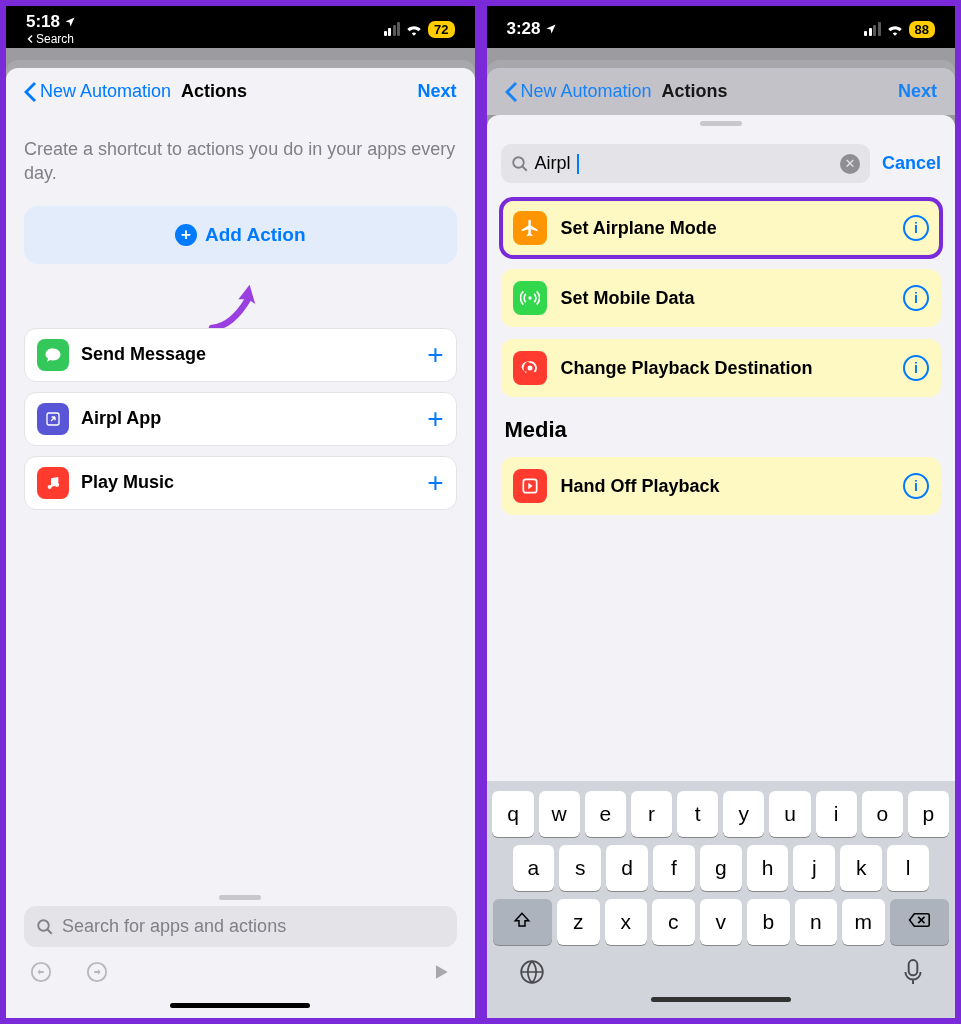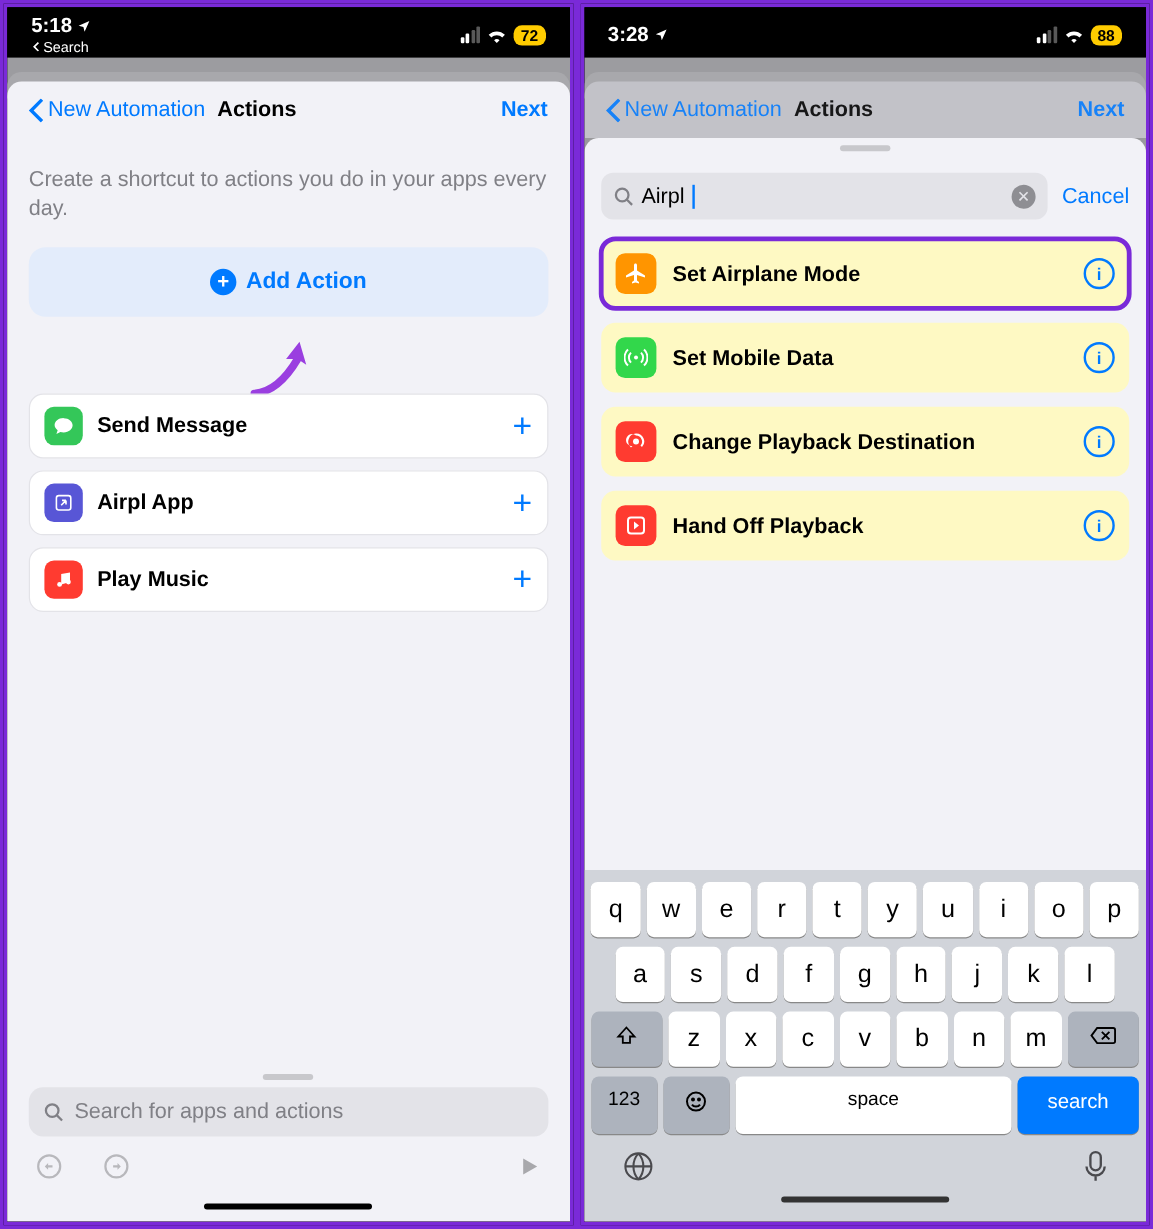--- a/index.html
+++ b/index.html
@@ -41,21 +41,21 @@
 .bot-icons { display: flex; align-items: center; padding: 14px 6px 14px 6px; color: #b8b8bc; gap: 34px;}
 .home-ind { width: 140px; height: 5px; background: #000; border-radius: 3px; margin: 6px auto 10px auto; }
 
 
 .p2-overlay { background: rgba(120,120,120,0.55); flex:1; display:flex; flex-direction:column;}
 .sheet2 { background: #f2f2f7; border-radius: 12px 12px 0 0; margin-top: 0px; flex: 1; display: flex; flex-direction: column; overflow: hidden;}
 .p2-top { display: flex; align-items: center; padding: 12px 14px 10px 14px; gap: 12px; }
 .p2-search { flex: 1; background: #e3e3e8; border-radius: 10px; padding: 9px 10px; display: flex; align-items: center; gap: 6px; font-size: 18px; color: #000;}
 .p2-search .cursor-blink { display:inline-block;width:2px;height:20px;background:#007aff;vertical-align:middle;}
 .p2-search .clear { margin-left:auto; width:20px;height:20px;background:#8e8e93;border-radius:50%;color:#e3e3e8;display:inline-flex;align-items:center;justify-content:center;font-size:13px;}
-.p2-cancel { color:#007aff; font-size:18px; }
+.p2-cancel { color:#007aff; font-size:18px;font-weight:bold; }
 .sec-head { color:#000; font-size:22px; font-weight:700; padding: 14px 18px 8px 18px;}
 .result { background:#fef9c3; border-radius: 12px; margin: 6px 14px; padding: 12px 12px; display:flex; align-items:center;}
 .result .ico { width: 34px; height:34px; border-radius:8px; display:inline-flex; align-items:center; justify-content:center; color:#fff; margin-right: 14px;}
 .result .lbl { font-size: 18px; font-weight:600; color:#000;}
 .info-i { margin-left:auto; width:26px;height:26px;border:2px solid #007aff;border-radius:50%;color:#007aff;display:inline-flex;align-items:center;justify-content:center; font-weight:600; font-size:14px;}
 .hl { outline: 4px solid #7a2ad8; outline-offset: -2px; }
 
 
 .kbd { background:#d1d4da; padding: 6px 4px 6px 4px;}
 .krow { display:flex; gap:5px; padding: 4px 2px; justify-content:center;}
@@ -273,20 +273,21 @@
             <span class="ico ico-red">
               <svg width="20" height="20" viewBox="0 0 24 24" fill="#fff">
                   <path d="M12 4a8 8 0 00-5 14l1.5-1.5A6 6 0 1112 6a6 6 0 014.5 10l1.5 1.5A8 8 0 0012 4z"></path>
                   <circle cx="12" cy="12" r="3"></circle>
                 </svg>
             </span>
             <span class="lbl">Change Playback Destination</span>
             <span class="info-i">i</span>
           </div>
 
+          <div class="sec-head">Media</div>
           <div class="result">
             <span class="ico ico-red">
               <svg width="20" height="20" viewBox="0 0 24 24" fill="none" stroke="#fff" stroke-width="2">
                   <rect x="4" y="4" width="16" height="16" rx="3"></rect>
                   <path d="M10 8l5 4-5 4" fill="#fff" stroke="none"></path>
                 </svg>
             </span>
             <span class="lbl">Hand Off Playback</span>
             <span class="info-i">i</span>
           </div>
@@ -330,33 +331,20 @@
               <div class="key">b</div>
               <div class="key">n</div>
               <div class="key">m</div>
               <div class="key key-sp key-wide">
                 <svg width="22" height="18" viewBox="0 0 28 20" fill="none" stroke="#000" stroke-width="2">
                     <path d="M8 2h17a2 2 0 012 2v12a2 2 0 01-2 2H8l-6-8 6-8z"></path>
                     <path d="M13 6l8 8M21 6l-8 8"></path>
                   </svg>
               </div>
             </div>
-            <div class="krow">
-              <div class="key key-sp key-small" style="flex:1.2">123</div>
-              <div class="key key-sp" style="flex:1.2">
-                <svg width="20" height="20" viewBox="0 0 24 24" fill="none" stroke="#000" stroke-width="2">
-                    <circle cx="12" cy="12" r="9"></circle>
-                    <circle cx="9" cy="10" r="1" fill="#000"></circle>
-                    <circle cx="15" cy="10" r="1" fill="#000"></circle>
-                    <path d="M8 15c1 1.5 2.5 2 4 2s3-.5 4-2"></path>
-                  </svg>
-              </div>
-              <div class="key key-space key-small">space</div>
-              <div class="key key-search">search</div>
-            </div>
             <div class="kbd-bot">
               <svg width="26" height="26" viewBox="0 0 24 24" fill="none" stroke="#4a4a4e" stroke-width="1.6">
                   <circle cx="12" cy="12" r="10"></circle>
                   <path d="M2 12h20M12 2a15 15 0 010 20M12 2a15 15 0 000 20"></path>
                 </svg>
               <svg width="20" height="26" viewBox="0 0 16 24" fill="none" stroke="#4a4a4e" stroke-width="1.8">
                   <rect x="4" y="1" width="8" height="14" rx="4"></rect>
                   <path d="M1 12a7 7 0 0014 0M8 19v4"></path>
                 </svg>
             </div>

